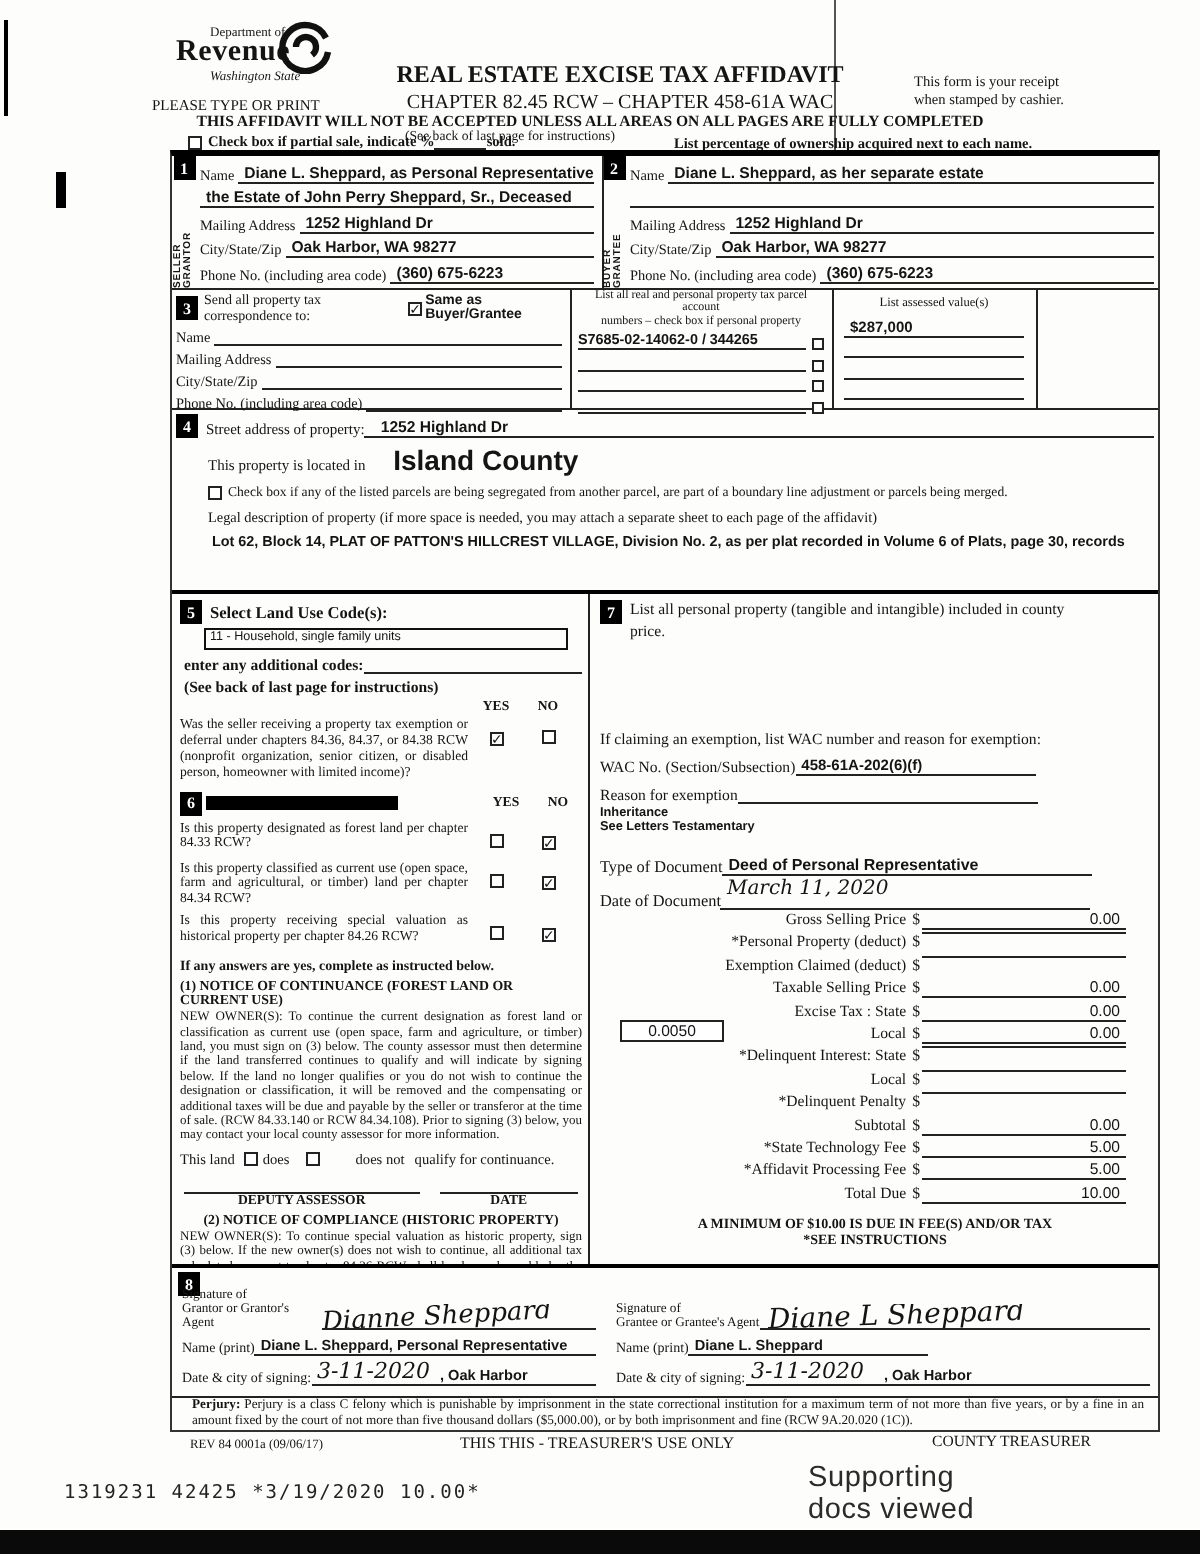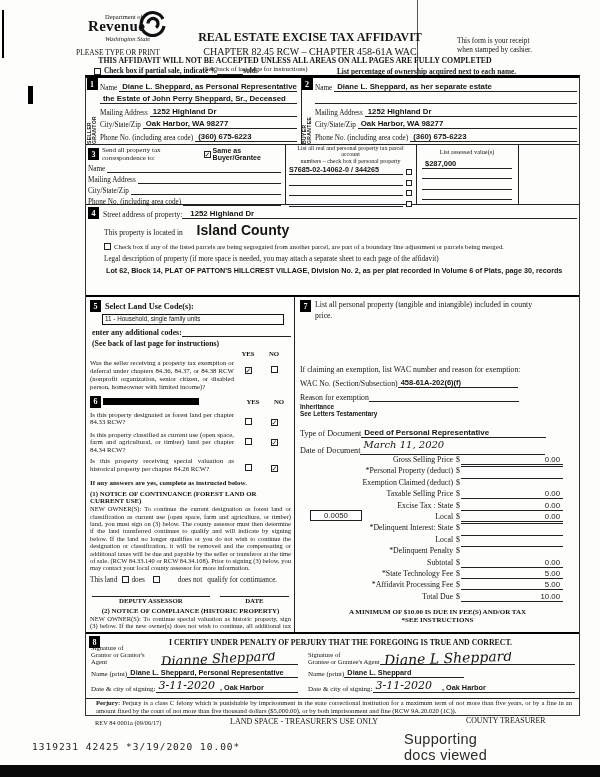--- a/index.html
+++ b/index.html
@@ -419,21 +419,20 @@
           <span class="mline"><span>10.00</span></span>
         </div>
 
       <div class="b ctr" style="margin-top:5px;font-size:7px">A MINIMUM OF $10.00 IS DUE IN FEE(S) AND/OR TAX</div>
       <div class="b ctr" style="font-size:7px">*SEE INSTRUCTIONS</div>
     </div>
 
     <div class="abs" style="left:0;top:556px;width:495px;height:64px;padding-top:2px">
       <div style="display:flex;align-items:center">
         <span class="marker" style="margin-left:3px">8</span>
-        <span class="b ctr" style="flex:1;font-size:7.8px">I CERTIFY UNDER PENALTY OF PERJURY THAT THE FOREGOING IS TRUE AND CORRECT.</span>
       </div>
       <div style="display:flex;margin-top:1px">
         <div style="width:212px;padding-left:5px">
           <div style="display:flex;align-items:flex-end;height:16px">
             <span class="certlab" style="width:70px;flex:0 0 auto">
               <span>Signature of</span><br>
               <span>Grantor or Grantor's Agent</span>
             </span>
             <span class="fill" style="position:relative;height:13px">
               <span class="script" style="position:absolute;left:0;bottom:-2px;font-size:13px;font-weight:normal;transform:rotate(-3deg);white-space:nowrap">Dianne Sheppard</span>
@@ -476,21 +475,21 @@
         </div>
       </div>
     </div>
 
     <div class="abs" style="left:10px;top:621px;width:476px;font-size:6.6px;line-height:1.2;text-align:justify">
       <span class="b" style="margin-right:2px">Perjury:</span><span>Perjury is a class C felony which is punishable by imprisonment in the state correctional institution for a maximum term of not more than five years, or by a fine in an amount fixed by the court of not more than five thousand dollars ($5,000.00), or by both imprisonment and fine (RCW 9A.20.020 (1C)).</span>
     </div>
   </div>
 
   <div class="abs" style="left:95px;top:719px;font-size:6.4px">REV 84 0001a (09/06/17)</div>
-  <div class="abs" style="left:230px;top:717px;font-size:8px">LAND SPACE - TREASURER'S USE ONLY</div>
+  <div class="abs" style="left:230px;top:717px;font-size:8px">THIS THIS - TREASURER'S USE ONLY</div>
   <div class="abs" style="left:466px;top:716px;font-size:7.8px">COUNTY TREASURER</div>
 
   <div class="abs mono" style="left:32px;top:741px;font-size:9.5px;letter-spacing:1px;color:#222">1319231 42425 *3/19/2020 10.00*</div>
   <div class="abs sans" style="left:404px;top:731px;font-size:14.5px;line-height:1.12;color:#2b2b2b;letter-spacing:.3px">
     <div>Supporting</div>
     <div>docs viewed</div>
   </div>
 
 </div>
 

